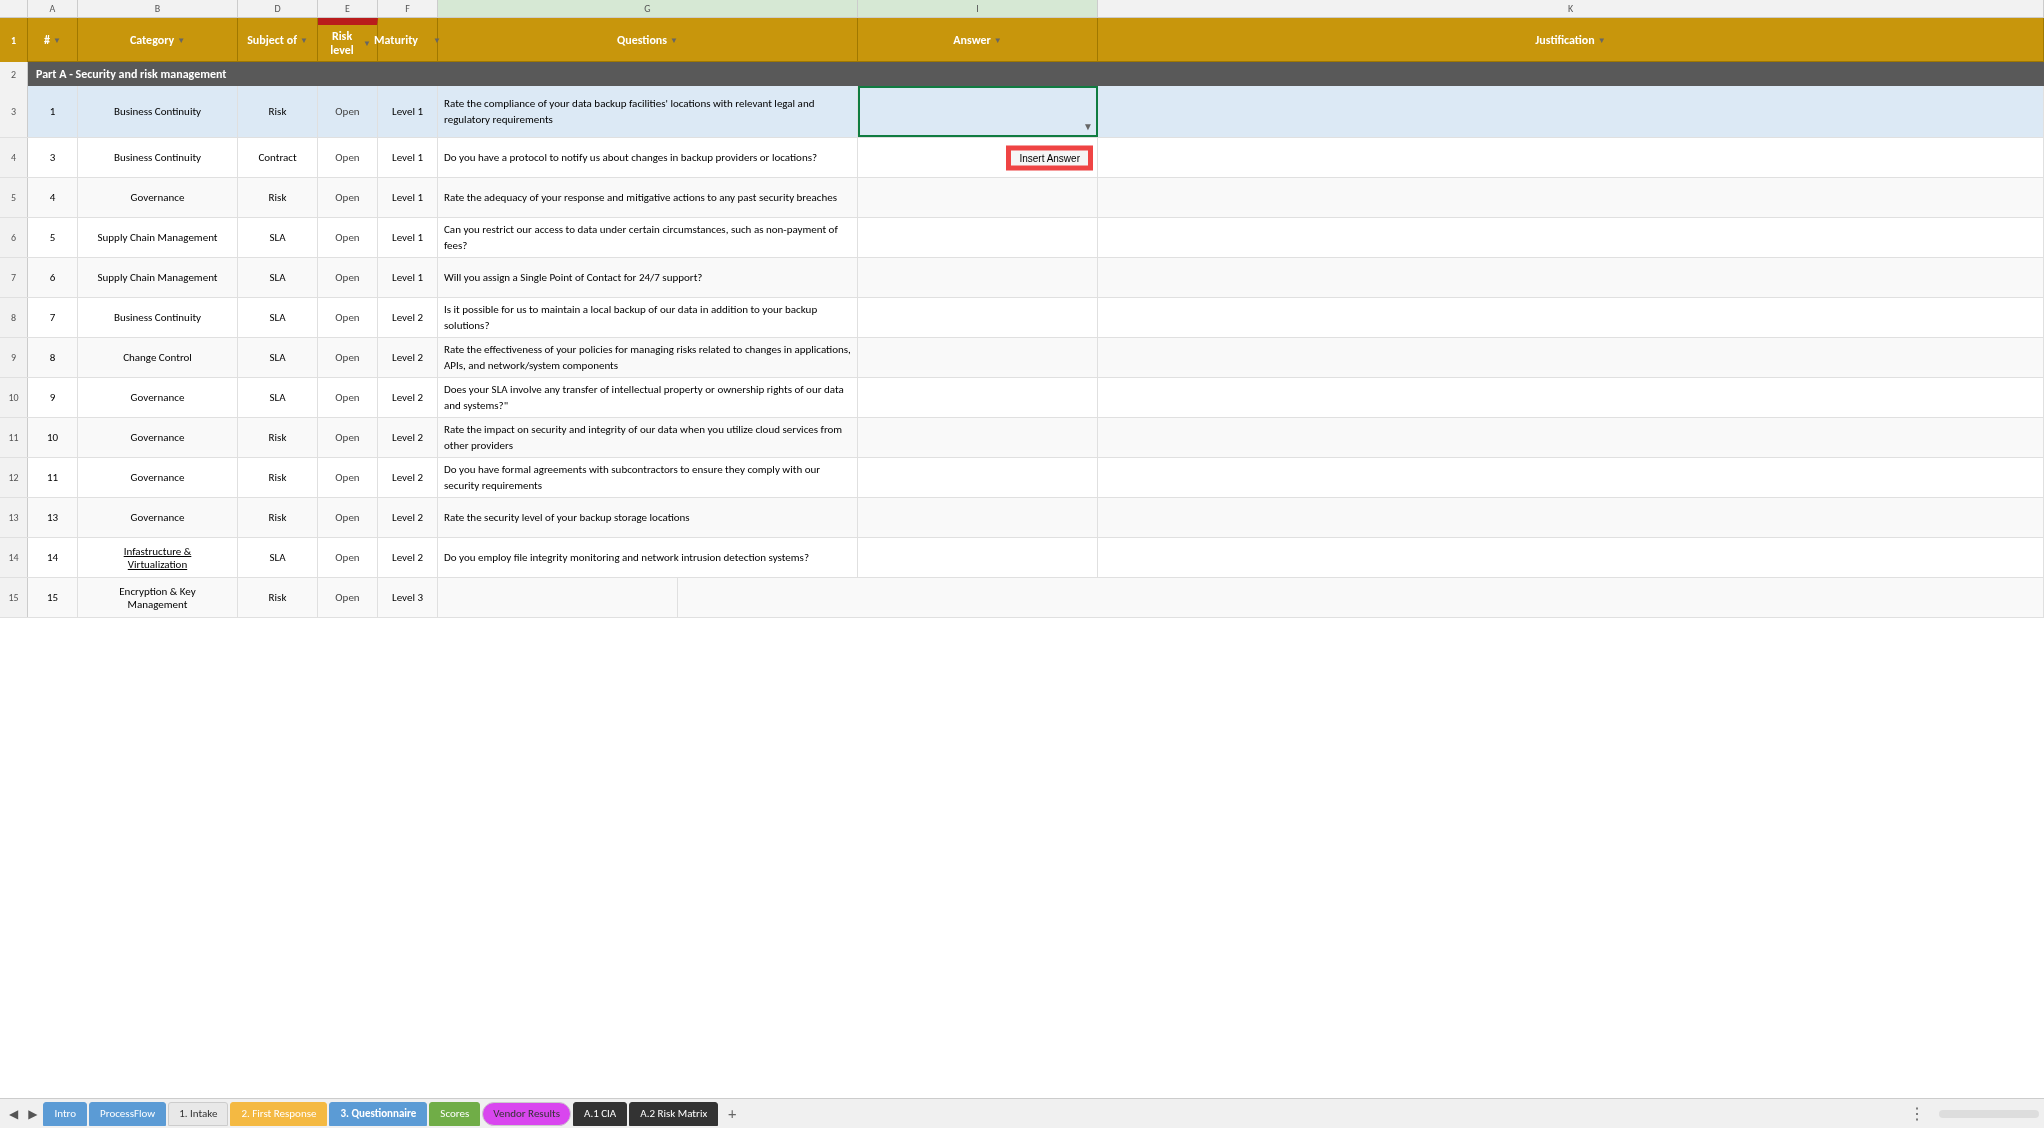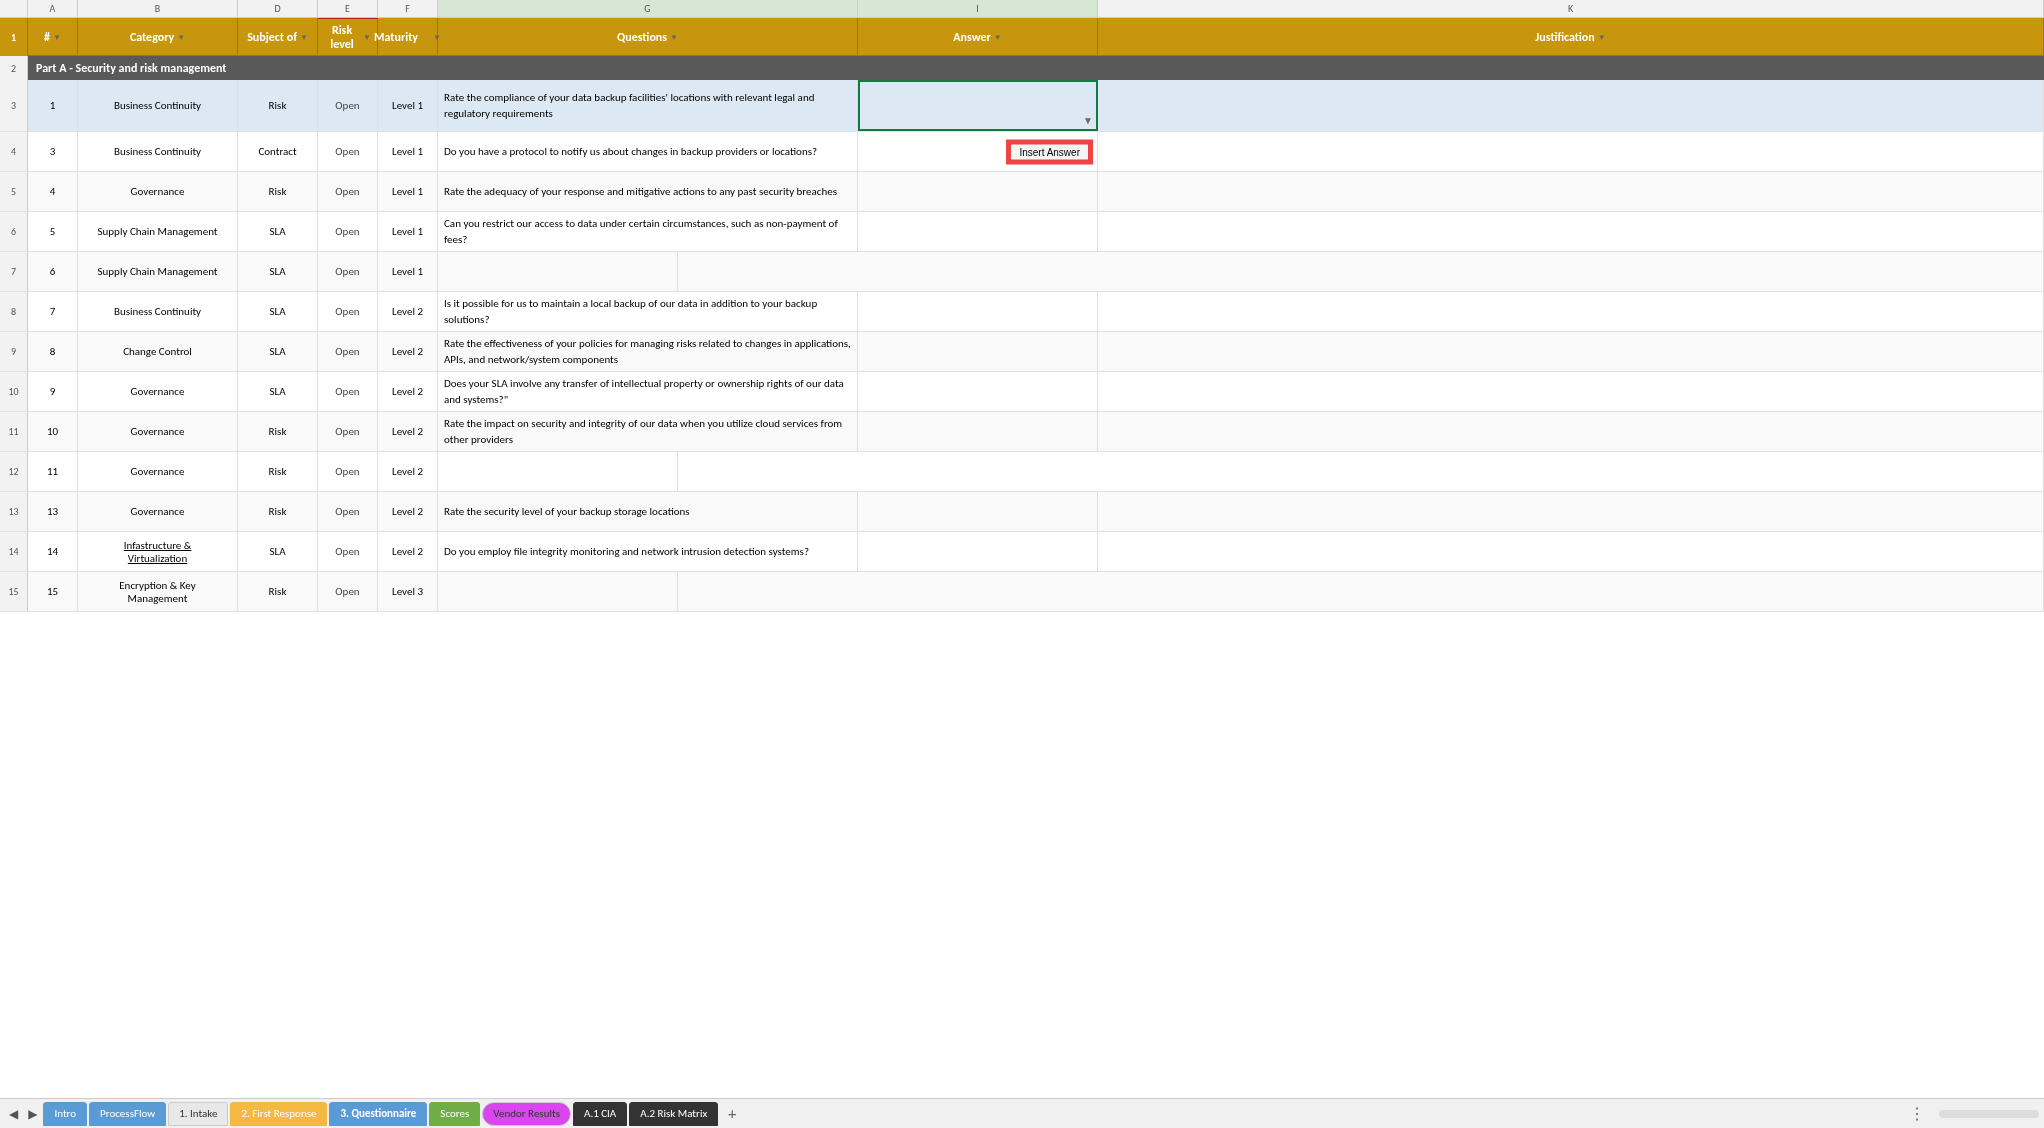--- a/index.html
+++ b/index.html
@@ -233,21 +233,21 @@
         <span class="dropdown-arrow">▼</span>
       </div>
       <div class="header-cell w-category">
         <span>Category</span>
         <span class="dropdown-arrow">▼</span>
       </div>
       <div class="header-cell w-subject">
         <span>Subject of</span>
         <span class="dropdown-arrow">▼</span>
       </div>
-      <div class="header-cell w-risk" style="border-top: 1px solid #b91c1c;">
+      <div class="header-cell w-risk" style="border-top: 7px solid #b91c1c;">
         <span>Risk level</span>
         <span class="dropdown-arrow">▼</span>
       </div>
       <div class="header-cell w-maturity">
         <span>Maturity</span>
         <span class="dropdown-arrow">▼</span>
       </div>
       <div class="header-cell w-questions">
         <span>Questions</span>
         <span class="dropdown-arrow">▼</span>
@@ -321,20 +321,21 @@
         <div class="cell" style="flex:1;"></div>
       </div>
 
       <div class="data-row row-h2 even">
         <div class="row-num">7</div>
         <div class="cell w-num">6</div>
         <div class="cell w-category">Supply Chain Management</div>
         <div class="cell w-subject">SLA</div>
         <div class="cell w-risk cell-open">Open</div>
         <div class="cell w-maturity">Level 1</div>
+        <div class="cell w-questions questions">Will you assign a Single Point of Contact for 24/7 support?</div>
         <div class="cell w-answer"></div>
         <div class="cell" style="flex:1;"></div>
       </div>
 
       <div class="data-row row-h2">
         <div class="row-num">8</div>
         <div class="cell w-num">7</div>
         <div class="cell w-category">Business Continuity</div>
         <div class="cell w-subject">SLA</div>
         <div class="cell w-risk cell-open">Open</div>
@@ -380,20 +381,21 @@
         <div class="cell" style="flex:1;"></div>
       </div>
 
       <div class="data-row row-h2">
         <div class="row-num">12</div>
         <div class="cell w-num">11</div>
         <div class="cell w-category">Governance</div>
         <div class="cell w-subject">Risk</div>
         <div class="cell w-risk cell-open">Open</div>
         <div class="cell w-maturity">Level 2</div>
+        <div class="cell w-questions questions">Do you have formal agreements with subcontractors to ensure they comply with our security requirements</div>
         <div class="cell w-answer"></div>
         <div class="cell" style="flex:1;"></div>
       </div>
 
       <div class="data-row row-h2 even">
         <div class="row-num">13</div>
         <div class="cell w-num">13</div>
         <div class="cell w-category">Governance</div>
         <div class="cell w-subject">Risk</div>
         <div class="cell w-risk cell-open">Open</div>

